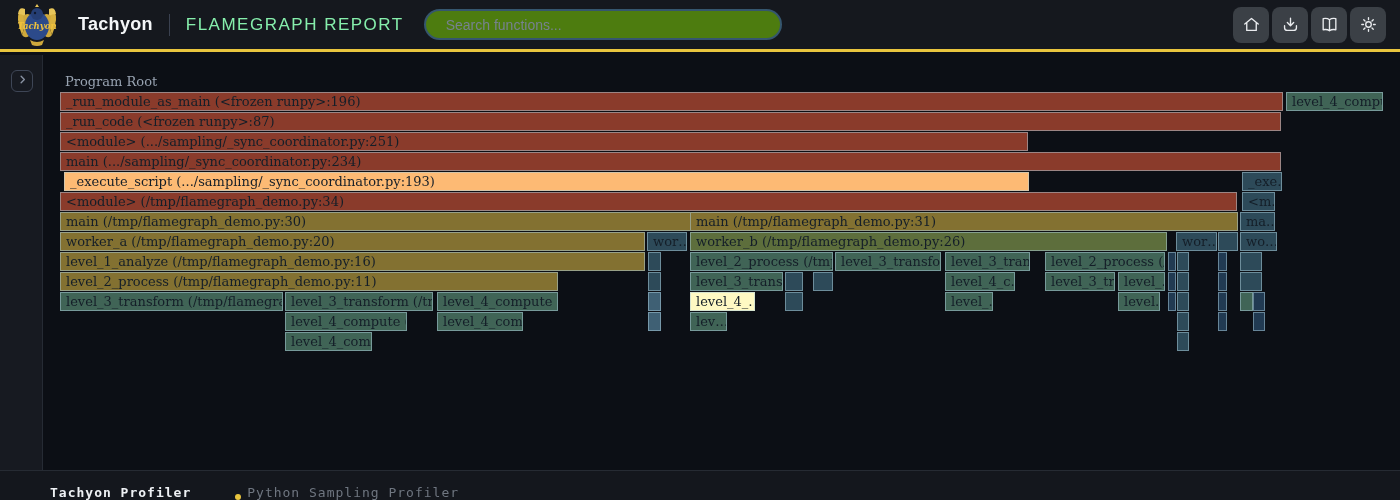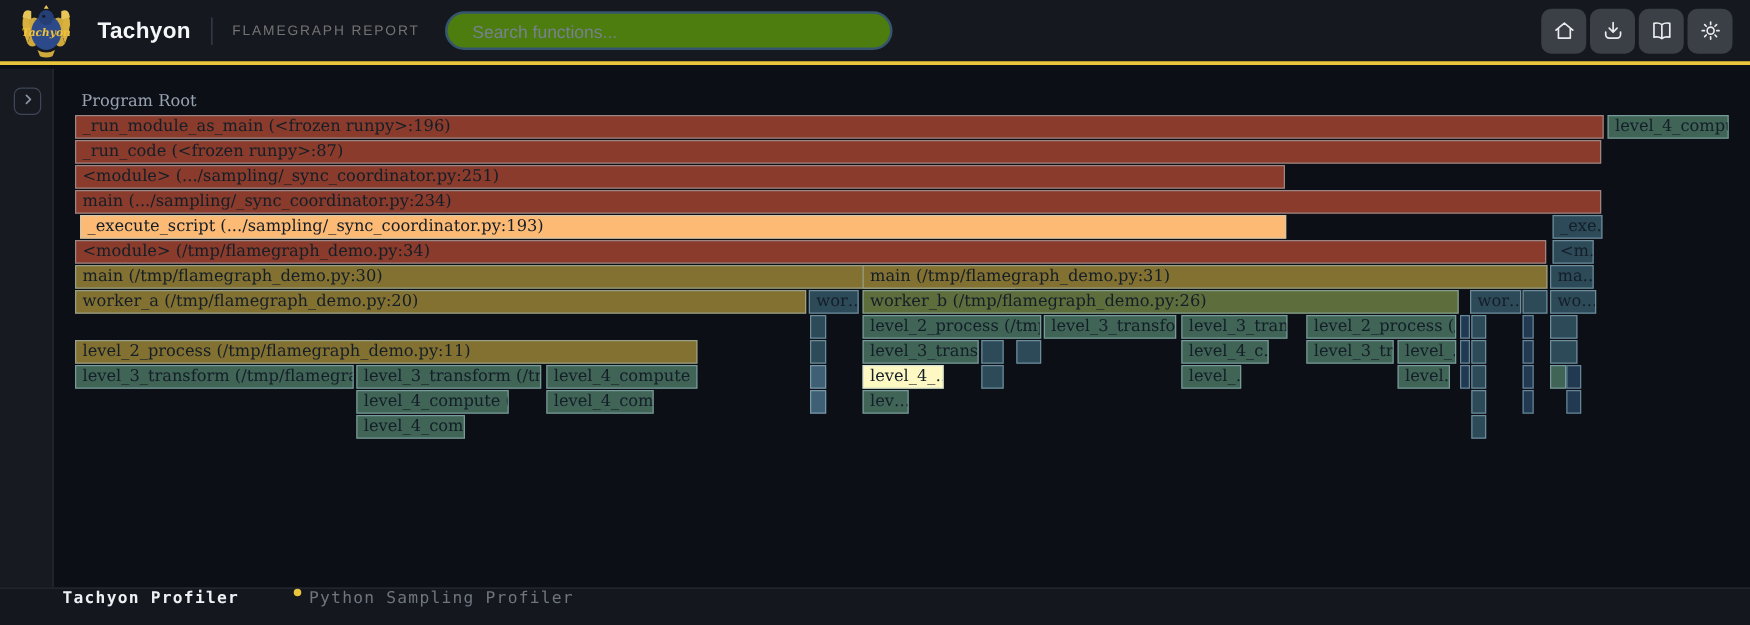--- a/index.html
+++ b/index.html
@@ -6,21 +6,21 @@
   html,body { width:1400px; height:500px; overflow:hidden; }
   body { background:#0c0f15; font-family:"Liberation Sans", sans-serif; position:relative; }
 
   
   .header { position:absolute; left:0; top:0; width:1400px; height:52px;
             background:#15181e; border-bottom:3px solid #e9c53e;
             display:flex; align-items:center; }
   .logo { margin-left:16px; width:42px; height:46px; flex:none; }
   .app-title { margin-left:20px; color:#f4f6f8; font-size:18px; font-weight:bold; letter-spacing:.3px; }
   .hdr-divider { width:1px; height:22px; background:#3a4150; margin:0 16px; }
-  .report-label { color:#737373; font-size:11px; letter-spacing:1.5px; }
+  .report-label { color:#86efac; font-size:17px; letter-spacing:1.5px; }
   .search { margin-left:20px; width:358px; height:31px; border-radius:16px;
             border:2px solid #35566e; background:#4d7c0f; color:#cfd6dd;
             padding:0 20px; font-size:14px; outline:none; font-family:"Liberation Sans",sans-serif; }
   .search::placeholder { color:#76828f; }
   .toolbar { margin-left:auto; margin-right:14px; display:flex; gap:3px; }
   .tool-btn { width:36px; height:36px; border-radius:8px; background:#3b4046;
               border:none; display:flex; align-items:center; justify-content:center; cursor:pointer; }
   .tool-btn svg { stroke:#e9ebee; fill:none; stroke-width:1.7; stroke-linecap:round; stroke-linejoin:round; }
 
   
@@ -34,21 +34,21 @@
   .flame-area { position:absolute; left:0; top:0; width:1400px; height:470px; }
   .root-label { position:absolute; left:65px; top:74px; height:16px;
                 font-family:"DejaVu Serif", serif; font-size:13px; color:#98a3b1; }
   .frame { position:absolute; height:19px; border:1px solid rgba(173,207,222,.5);
            color:#141e28; font-family:"DejaVu Serif", serif; font-size:13px; line-height:16px;
            padding:1px 0 0 5px; overflow:hidden; white-space:nowrap; cursor:pointer; }
 
   
   .statusbar { position:absolute; left:0; top:470px; width:1400px; height:30px;
                background:#14171d; border-top:1px solid #262b33;
-               display:flex; align-items:flex-start;
+               display:flex; align-items:flex-end;
                font-family:"DejaVu Sans Mono", monospace; font-size:13px; }
   .status-app { margin-left:50px; color:#eef1f4; font-weight:bold; letter-spacing:1px; }
   .status-dot { margin-left:44px; width:6px; height:6px; border-radius:50%; background:#e9c53e; }
   .status-sub { margin-left:6px; color:#6f7680; letter-spacing:1px; }
 </style>
 </head>
 <body>
 
 <div class="flame-area">
   <div class="root-label">Program Root</div>
@@ -63,20 +63,21 @@
     <div class="frame" title="&lt;m…" style="left: 1242px; top: 192px; width: 33px; background: rgb(45, 74, 89);">&lt;m…</div>
     <div class="frame" title="main (/tmp/flamegraph_demo.py:30)" style="left: 60px; top: 212px; width: 752px; background: rgb(131, 113, 49);">main (/tmp/flamegraph_demo.py:30)</div>
     <div class="frame" title="main (/tmp/flamegraph_demo.py:31)" style="left: 690px; top: 212px; width: 548px; background: rgb(131, 113, 49);">main (/tmp/flamegraph_demo.py:31)</div>
     <div class="frame" title="ma…" style="left: 1240px; top: 212px; width: 35px; background: rgb(45, 74, 89);">ma…</div>
     <div class="frame" title="worker_a (/tmp/flamegraph_demo.py:20)" style="left: 60px; top: 232px; width: 585px; background: rgb(131, 113, 49);">worker_a (/tmp/flamegraph_demo.py:20)</div>
     <div class="frame" title="wor…" style="left: 647px; top: 232px; width: 40px; background: rgb(45, 74, 89);">wor…</div>
     <div class="frame" title="worker_b (/tmp/flamegraph_demo.py:26)" style="left: 690px; top: 232px; width: 477px; background: rgb(93, 110, 60);">worker_b (/tmp/flamegraph_demo.py:26)</div>
     <div class="frame" title="wor…" style="left: 1176px; top: 232px; width: 41px; background: rgb(45, 74, 89);">wor…</div>
     <div class="frame" style="left: 1218px; top: 232px; width: 20px; background: rgb(45, 74, 89);"></div>
     <div class="frame" title="wo…" style="left: 1240px; top: 232px; width: 37px; background: rgb(45, 74, 89);">wo…</div>
+    <div class="frame" title="level_1_analyze (/tmp/flamegraph_demo.py:16)" style="left: 60px; top: 252px; width: 585px; background: rgb(131, 113, 49);">level_1_analyze (/tmp/flamegraph_demo.py:16)</div>
     <div class="frame" style="left: 648px; top: 252px; width: 13px; background: rgb(45, 74, 89);"></div>
     <div class="frame" title="level_2_process (/tmp/fla…" style="left: 690px; top: 252px; width: 143px; background: rgb(64, 100, 86);">level_2_process (/tmp/fla…</div>
     <div class="frame" title="level_3_transform…" style="left: 835px; top: 252px; width: 106px; background: rgb(64, 100, 86);">level_3_transform…</div>
     <div class="frame" title="level_3_trans…" style="left: 945px; top: 252px; width: 85px; background: rgb(64, 100, 86);">level_3_trans…</div>
     <div class="frame" title="level_2_process (/tm…" style="left: 1045px; top: 252px; width: 120px; background: rgb(64, 100, 86);">level_2_process (/tm…</div>
     <div class="frame" style="left: 1168px; top: 252px; width: 8px; background: rgb(33, 58, 82);"></div>
     <div class="frame" style="left: 1177px; top: 252px; width: 12px; background: rgb(45, 74, 89);"></div>
     <div class="frame" style="left: 1218px; top: 252px; width: 9px; background: rgb(33, 58, 82);"></div>
     <div class="frame" style="left: 1240px; top: 252px; width: 22px; background: rgb(45, 74, 89);"></div>
     <div class="frame" title="level_2_process (/tmp/flamegraph_demo.py:11)" style="left: 60px; top: 272px; width: 498px; background: rgb(131, 113, 49);">level_2_process (/tmp/flamegraph_demo.py:11)</div>

